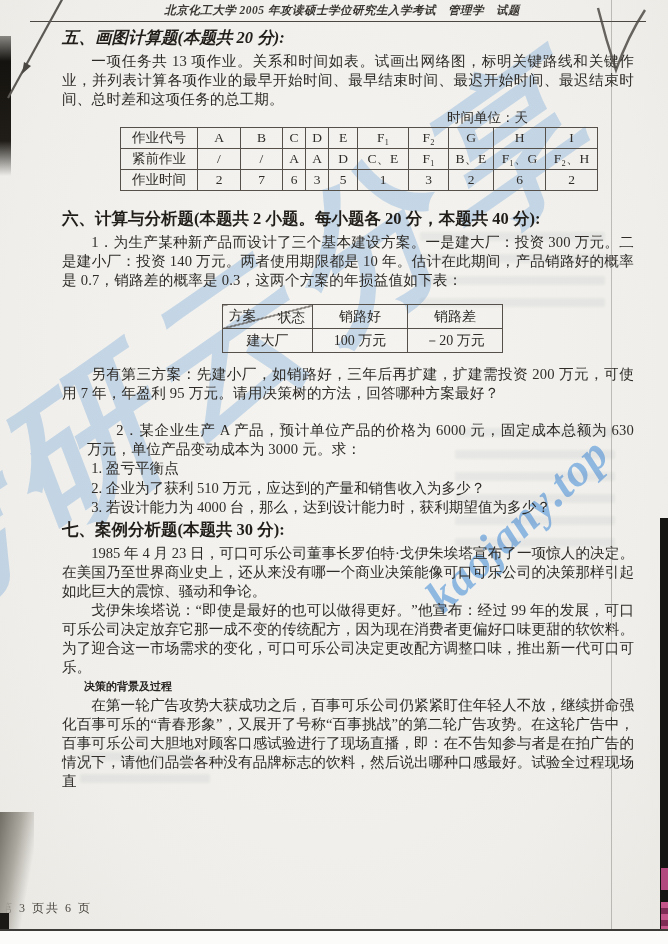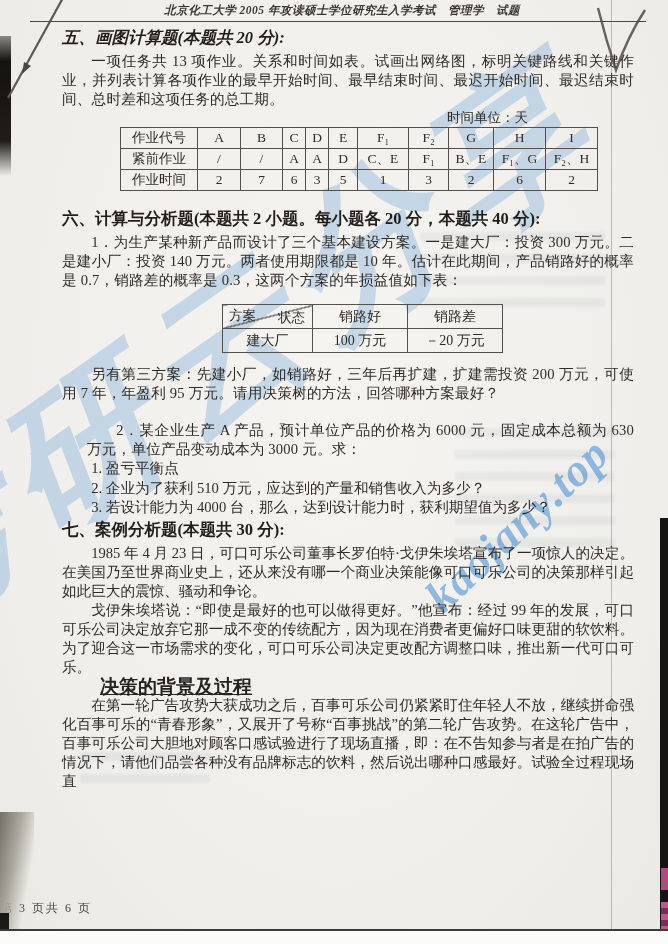--- a/index.html
+++ b/index.html
@@ -25,22 +25,22 @@
   .content{position:absolute; left:62px; top:26px; width:572px;}
   .sec-title{font-size:16.5px; font-weight:700; color:#211e1a; line-height:24px; margin:0;}
   .para{
     font-size:14.6px; line-height:19px; text-align:justify; text-justify:inter-character;
     text-indent:2em; margin:0; letter-spacing:.2px;
   }
   .tight{letter-spacing:0;}
   .unit-label{font-size:13.5px; line-height:15px; text-align:right; padding-right:106px; margin-top:1px;}
   .sub-item{font-size:14.6px; line-height:19.5px; margin-left:2em;}
   .case-sub{
-    font-size:19px; font-weight:700; line-height:19px; margin-left:2em;
-    text-decoration:underline; color:#252220;
+    font-size:11px; font-weight:700; line-height:19px; margin-left:2em;
+    color:#252220;
   }
   .mt2{margin-top:2px;} .mt10{} .mt12{margin-top:12px;}
   .mt14{margin-top:14px;} .mt16{margin-top:16px;} .mt18{margin-top:18px;margin-left:25px;}
   
   table{border-collapse:collapse; table-layout:fixed;}
   td{border:1px solid #55504a; font-size:13.5px; color:#2f2c28; text-align:center; padding:0 2px; overflow:hidden;}
   .tbl-activities{margin-left:58px; width:477px; margin-top:2px;}
   .tbl-activities td{height:20px; line-height:20px;}
   .tbl-payoff{margin-left:160px; width:281px;}
   .tbl-payoff td{height:23px; line-height:23px; font-size:14px;}

